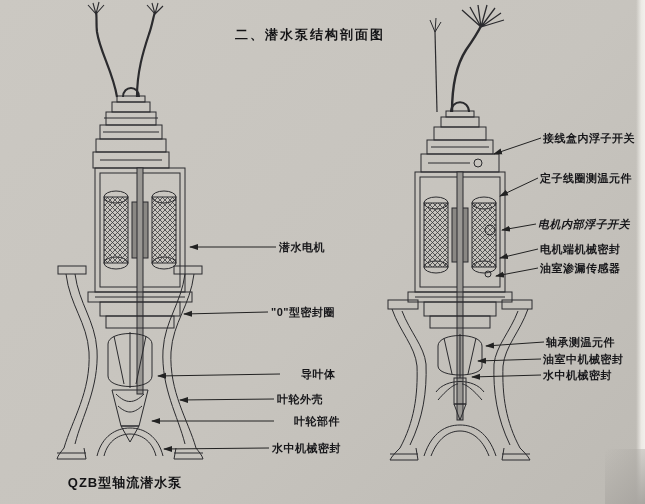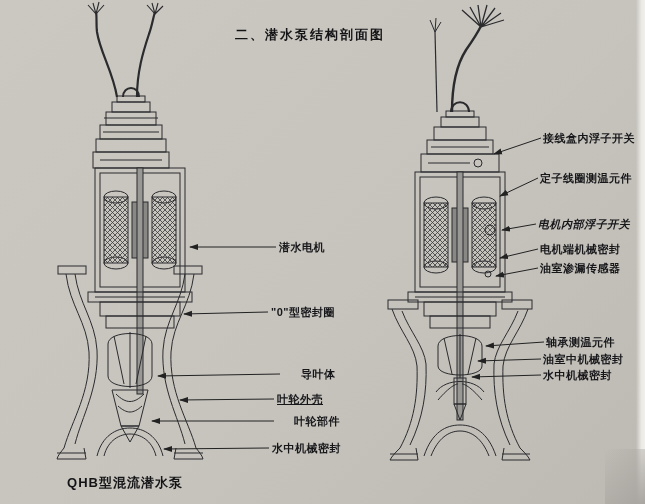--- a/index.html
+++ b/index.html
@@ -224,30 +224,30 @@
       <path d="M541,359 L478,361" marker-end="url(#arr)"></path>
       <path d="M541,375 L472,377" marker-end="url(#arr)"></path>
     </g>
   </svg>
 
   <div class="title">二、潜水泵结构剖面图</div>
 
   <div class="callout" style="left:279px;top:240px;">潜水电机</div>
   <div class="callout" style="left:271px;top:305px;">"0"型密封圈</div>
   <div class="callout" style="left:283px;top:367px;margin-left:18px;">导叶体</div>
-  <div class="callout" style="left:277px;top:392px;text-decoration:underline;">叶轮外壳</div>
+  <div class="callout" style="left:277px;top:392px;">叶轮外壳</div>
   <div class="callout" style="left:294px;top:414px;">叶轮部件</div>
   <div class="callout" style="left:272px;top:441px;">水中机械密封</div>
 
   <div class="callout" style="left:540px;top:171px;">定子线圈测温元件</div>
   <div class="callout" style="left:543px;top:131px;">接线盒内浮子开关</div>
   <div class="callout" style="left:538px;top:217px;font-style:italic;">电机内部浮子开关</div>
   <div class="callout" style="left:540px;top:242px;">电机端机械密封</div>
   <div class="callout" style="left:540px;top:261px;">油室渗漏传感器</div>
   <div class="callout" style="left:546px;top:335px;">轴承测温元件</div>
   <div class="callout" style="left:543px;top:352px;">油室中机械密封</div>
   <div class="callout" style="left:543px;top:368px;">水中机械密封</div>
 
-  <div class="caption cap-left">QHB型混流潜水泵</div>
+  <div class="caption cap-left">QZB型轴流潜水泵</div>
 
   <div class="scan-edge"></div>
   <div class="scan-corner"></div>
 </div>
 
 </body></html>

